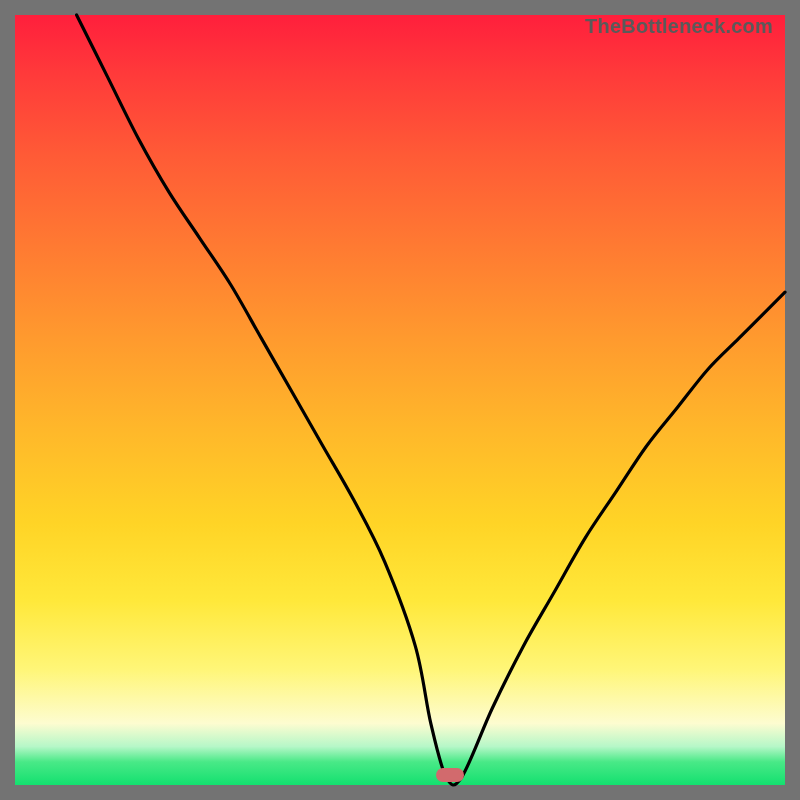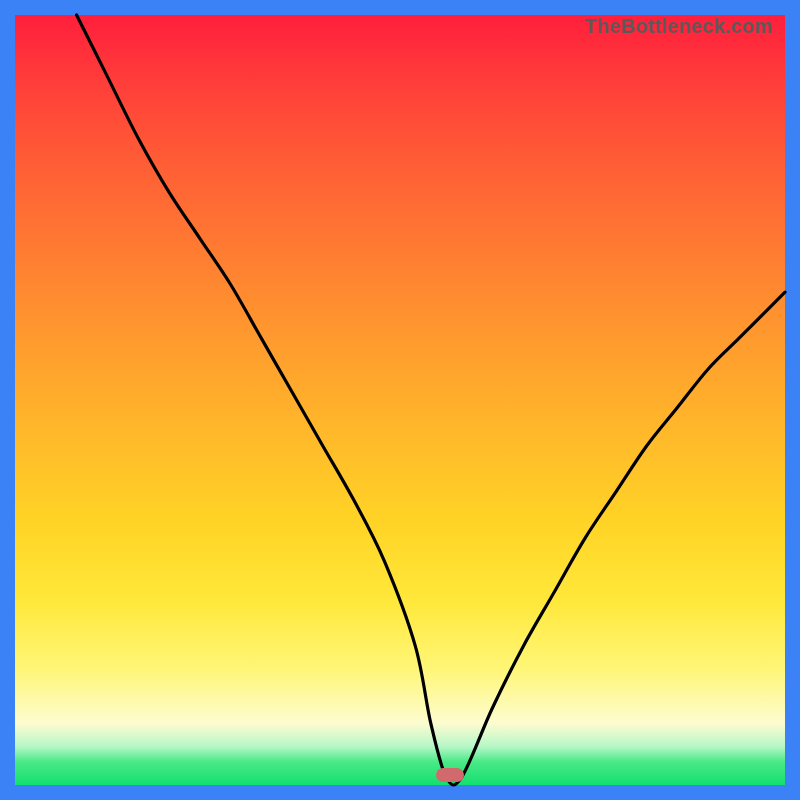--- a/index.html
+++ b/index.html
@@ -8,21 +8,21 @@
     width: 800px;
     height: 800px;
     background: #000;
     font-family: Arial, Helvetica, sans-serif;
     overflow: hidden;
   }
   .frame {
     position: relative;
     width: 800px;
     height: 800px;
-    background: #3b82f6;
+    background: #737373;
   }
   .plot {
     position: absolute;
     left: 15px;
     top: 15px;
     width: 770px;
     height: 770px;
     background: linear-gradient(to bottom,
       #ff1f3c 0%,
       #ff3b3a 8%,

